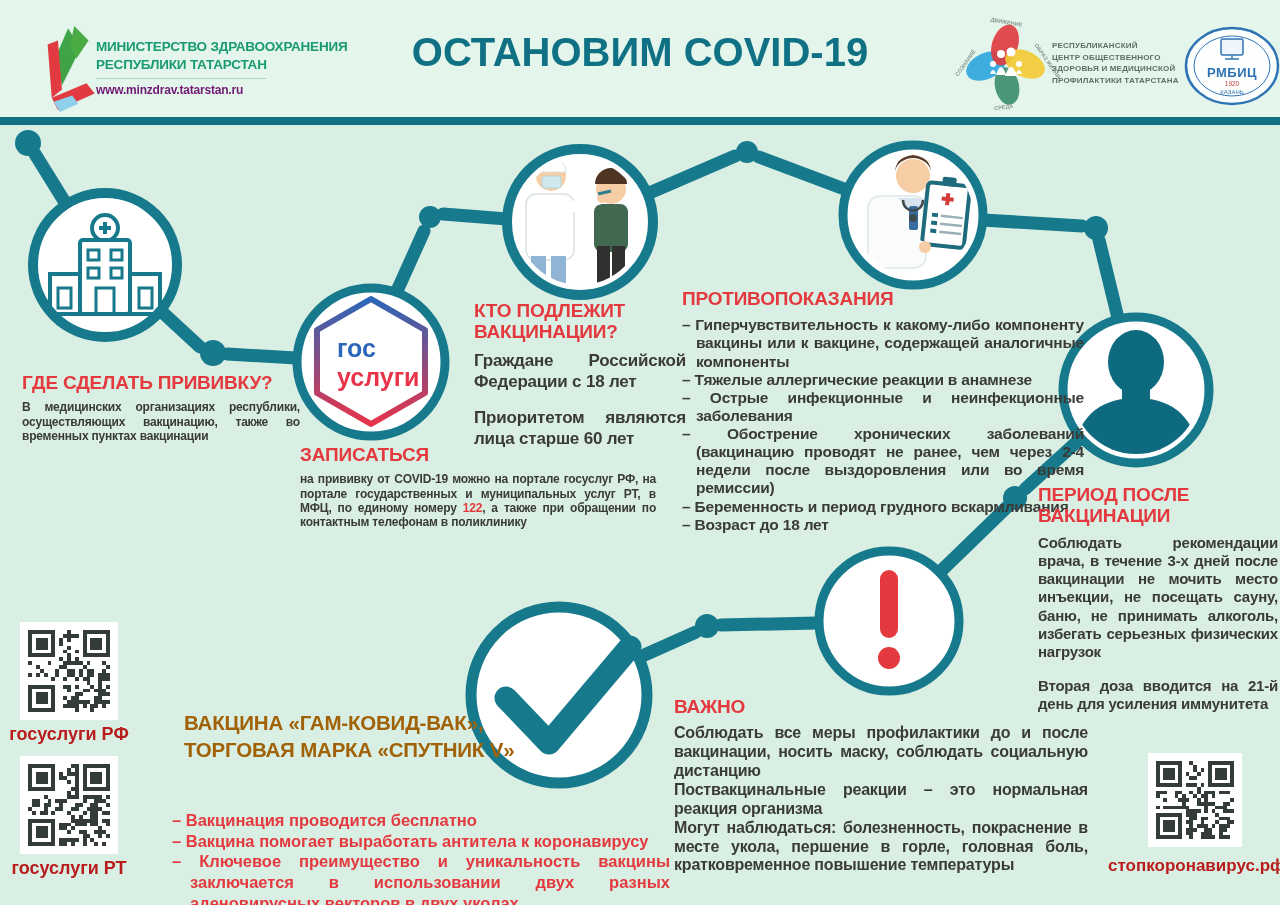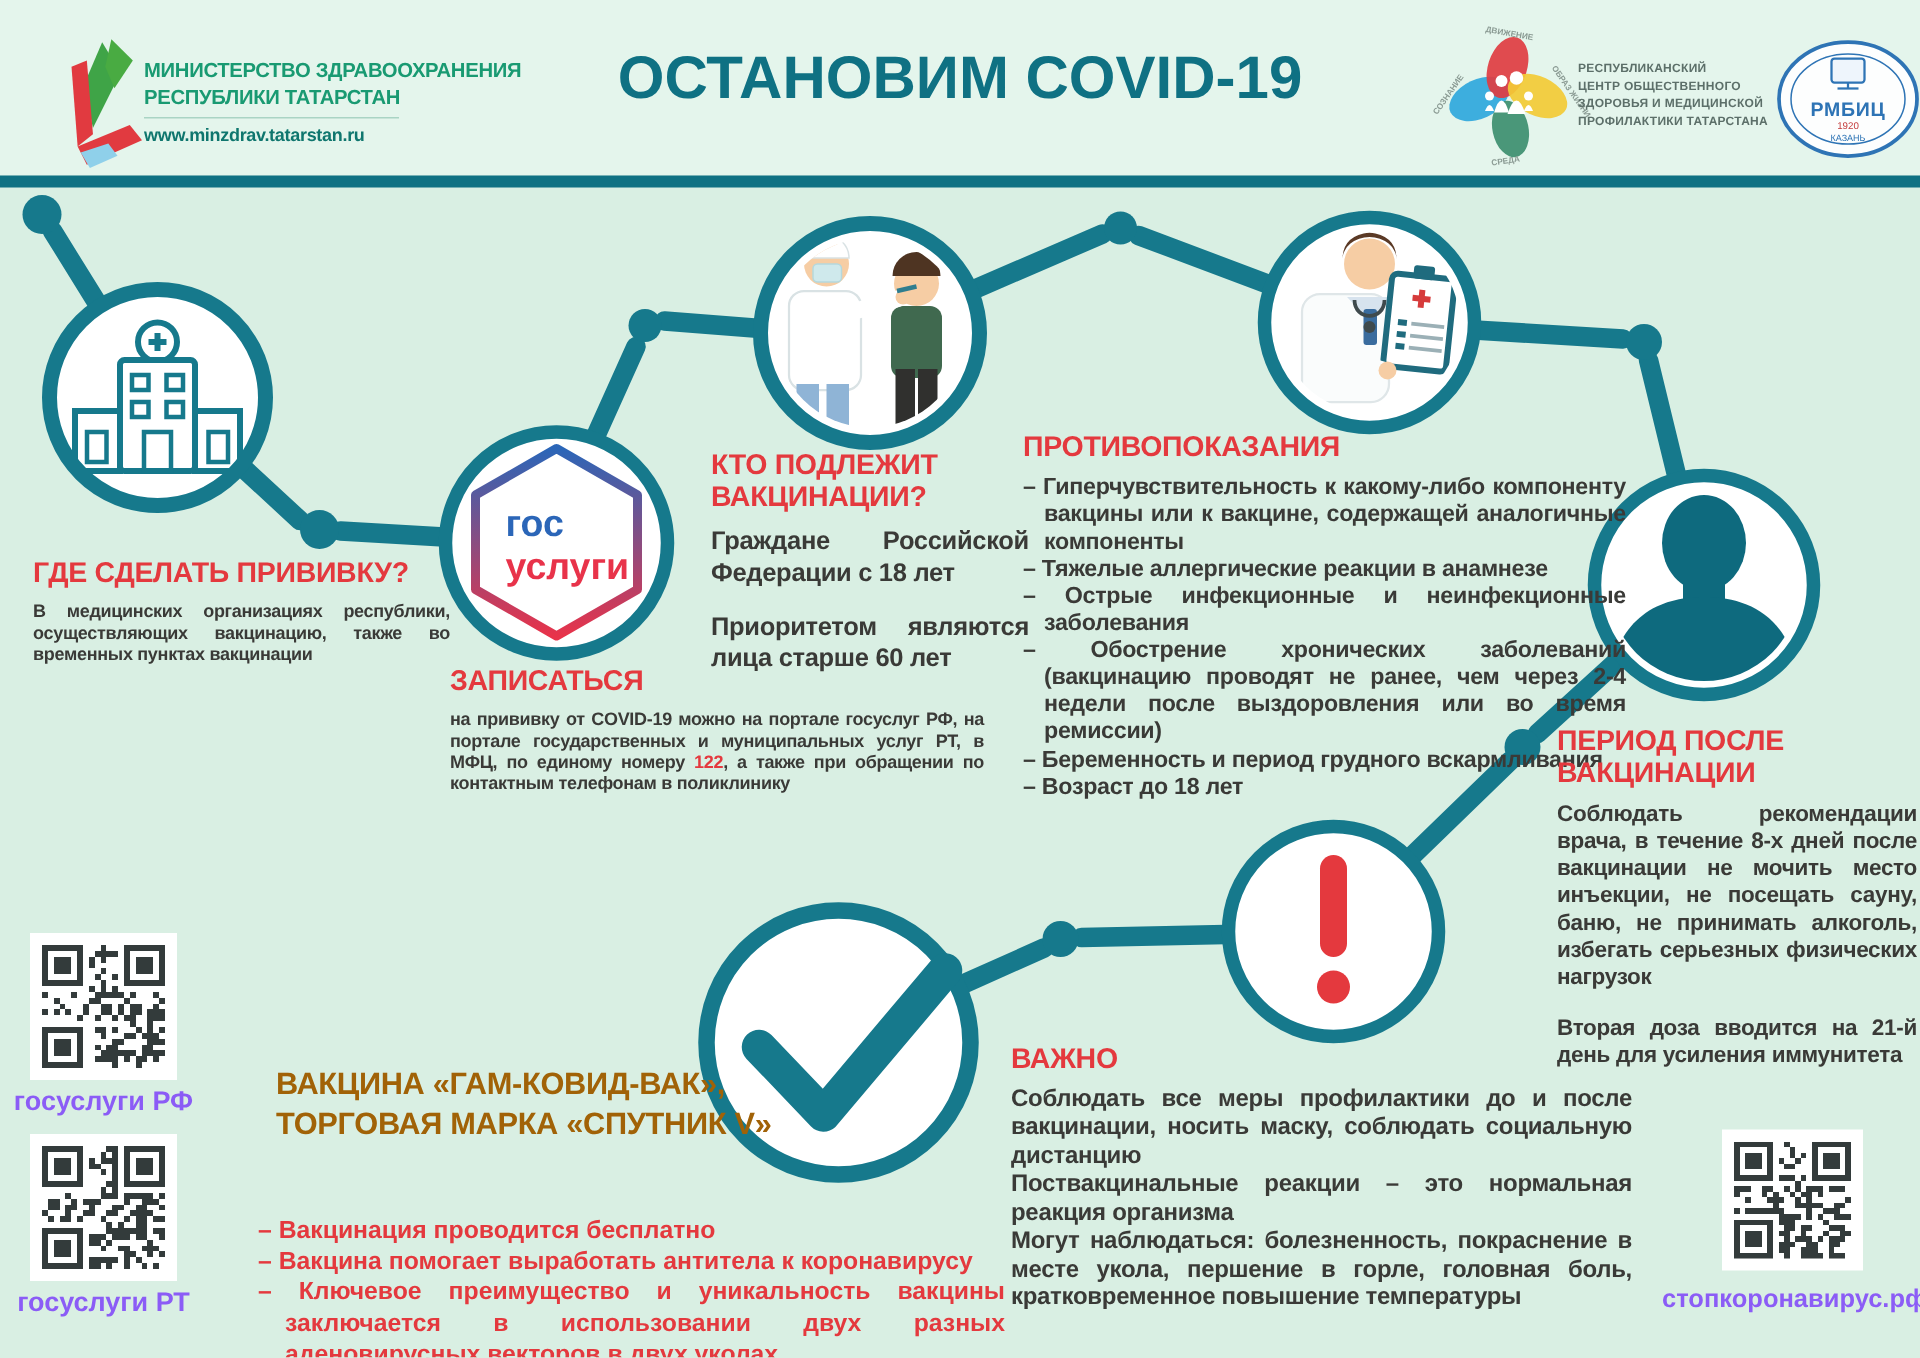--- a/index.html
+++ b/index.html
@@ -3,42 +3,42 @@
 <meta charset="utf-8">
 <style>
   html,body{margin:0;padding:0;background:#d9efe3;}
   #poster{position:relative;width:1280px;height:905px;background:#d9efe3;overflow:hidden;
           font-family:"Liberation Sans",sans-serif;}
   
   #header{position:absolute;left:0;top:0;width:1280px;height:117px;background:#e4f5ec;}
   #divider{position:absolute;left:0;top:117px;width:1280px;height:8px;background:#0f7183;}
   .min-text{position:absolute;left:96px;top:38px;width:260px;color:#199a72;font-weight:bold;
             font-size:13.5px;line-height:1.3;letter-spacing:-0.2px;}
-  .min-url{margin-top:5px;padding-top:4px;border-top:1px solid #a9d4c4;color:#0f766e;font-size:12px;width:170px;}
+  .min-url{margin-top:5px;padding-top:4px;border-top:1px solid #a9d4c4;color:#701a75;font-size:12px;width:170px;}
   #poster-title{position:absolute;left:310px;top:30px;width:660px;text-align:center;
                 font-size:40px;font-weight:bold;color:#0f7183;letter-spacing:0px;}
   .center-org{position:absolute;left:1052px;top:40px;width:128px;color:#5c6f69;font-weight:bold;
               font-size:8px;line-height:1.45;letter-spacing:0.2px;}
   
   .sec{position:absolute;}
   .sec h3{margin:0 0 7px 0;color:#e4393e;font-size:19px;line-height:1.12;letter-spacing:-0.2px;}
   .body-txt{color:#3a3a37;font-weight:bold;font-size:12px;line-height:1.2;letter-spacing:-0.2px;
             text-align:justify;}
   .body-txt .p + .p{margin-top:15px;}
   .red-num{color:#e4393e;}
   .dash-item{padding-left:14px;text-indent:-14px;text-align:justify;}
   .dash-item::before{content:"– ";}
   .red-list{color:#e4393e;font-weight:bold;font-size:16.5px;line-height:1.25;}
   .red-list .dash-item{padding-left:18px;text-indent:-18px;}
   #vaccine-title{position:absolute;left:184px;top:710px;color:#a16207;font-weight:bold;
                  font-size:20.5px;line-height:1.3;letter-spacing:-0.2px;}
   
   .qr-box{position:absolute;background:#ffffff;padding:8px;box-sizing:border-box;}
   .qr-grid{width:100%;height:100%;}
-  .qr-label{position:absolute;text-align:center;color:#8b5cf6;font-weight:bold;font-size:18px;}
+  .qr-label{position:absolute;text-align:center;color:#b91c1c;font-weight:bold;font-size:18px;}
 </style>
 </head>
 <body>
 
 <div id="poster">
 
   <div id="header">
 
     <svg width="74" height="92" viewBox="0 0 70 90" style="position:absolute;left:26px;top:22px;">
       <polygon points="40,6 52,26 34,62 28,34" fill="#3fa447"></polygon>
@@ -260,21 +260,21 @@
       <div class="dash-item">Острые инфекционные и неинфекционные заболевания</div>
       <div class="dash-item">Обострение хронических заболеваний (вакцинацию проводят не ранее, чем через 2-4 недели после выздоровления или во время ремиссии)</div>
       <div class="dash-item">Беременность и период грудного вскармливания</div>
       <div class="dash-item">Возраст до 18 лет</div>
     </div>
   </div>
 
   <div class="sec" style="left:1038px;top:484px;width:240px;">
     <h3>ПЕРИОД ПОСЛЕ ВАКЦИНАЦИИ</h3>
     <div class="body-txt" style="font-size:15px;line-height:1.22;">
-      <div class="p">Соблюдать рекомендации врача, в течение 8-х дней после вакцинации не мочить место инъекции, не посещать сауну, баню, не принимать алкоголь, избегать серьезных физических нагрузок</div>
+      <div class="p">Соблюдать рекомендации врача, в течение 3-х дней после вакцинации не мочить место инъекции, не посещать сауну, баню, не принимать алкоголь, избегать серьезных физических нагрузок</div>
       <div class="p">Вторая доза вводится на 21-й день для усиления иммунитета</div>
     </div>
   </div>
 
   <div class="sec" style="left:674px;top:696px;width:414px;">
     <h3>ВАЖНО</h3>
     <div class="body-txt" style="font-size:16px;line-height:1.18;">
       <div>Соблюдать все меры профилактики до и после вакцинации, носить маску, соблюдать социальную дистанцию</div>
       <div>Поствакцинальные реакции – это нормальная реакция организма</div>
       <div>Могут наблюдаться: болезненность, покраснение в месте укола, першение в горле, головная боль, кратковременное повышение температуры</div>

